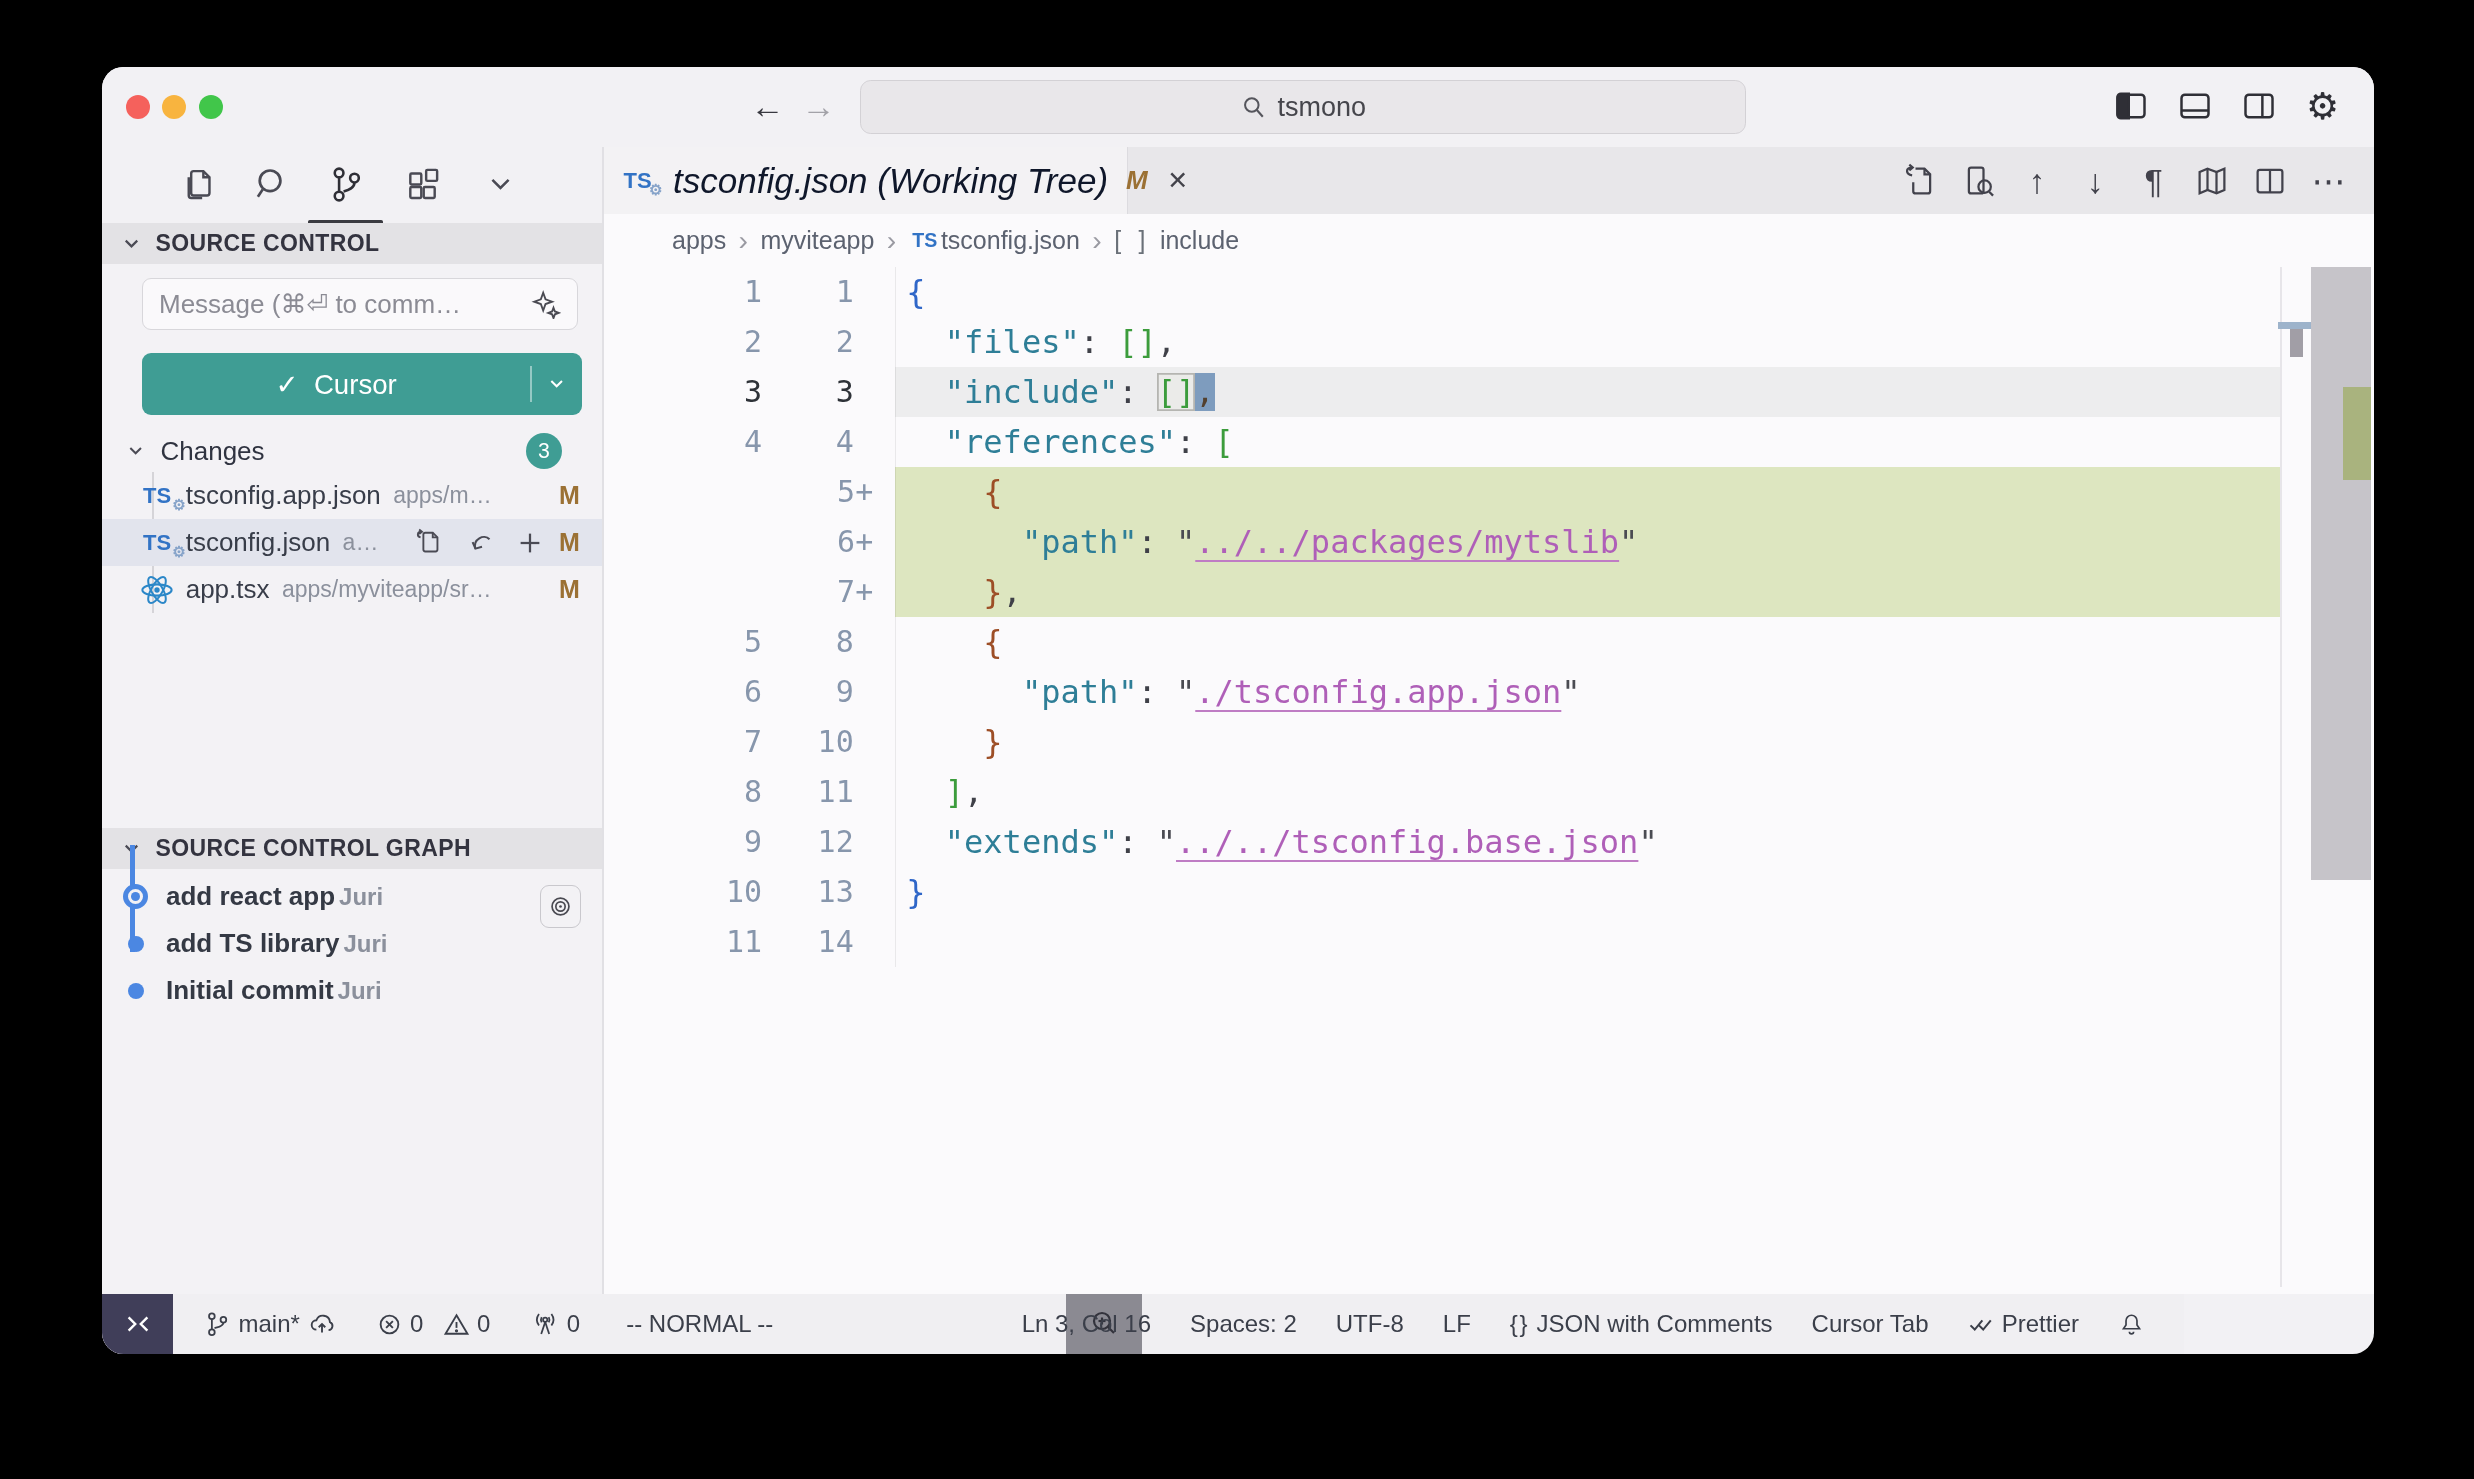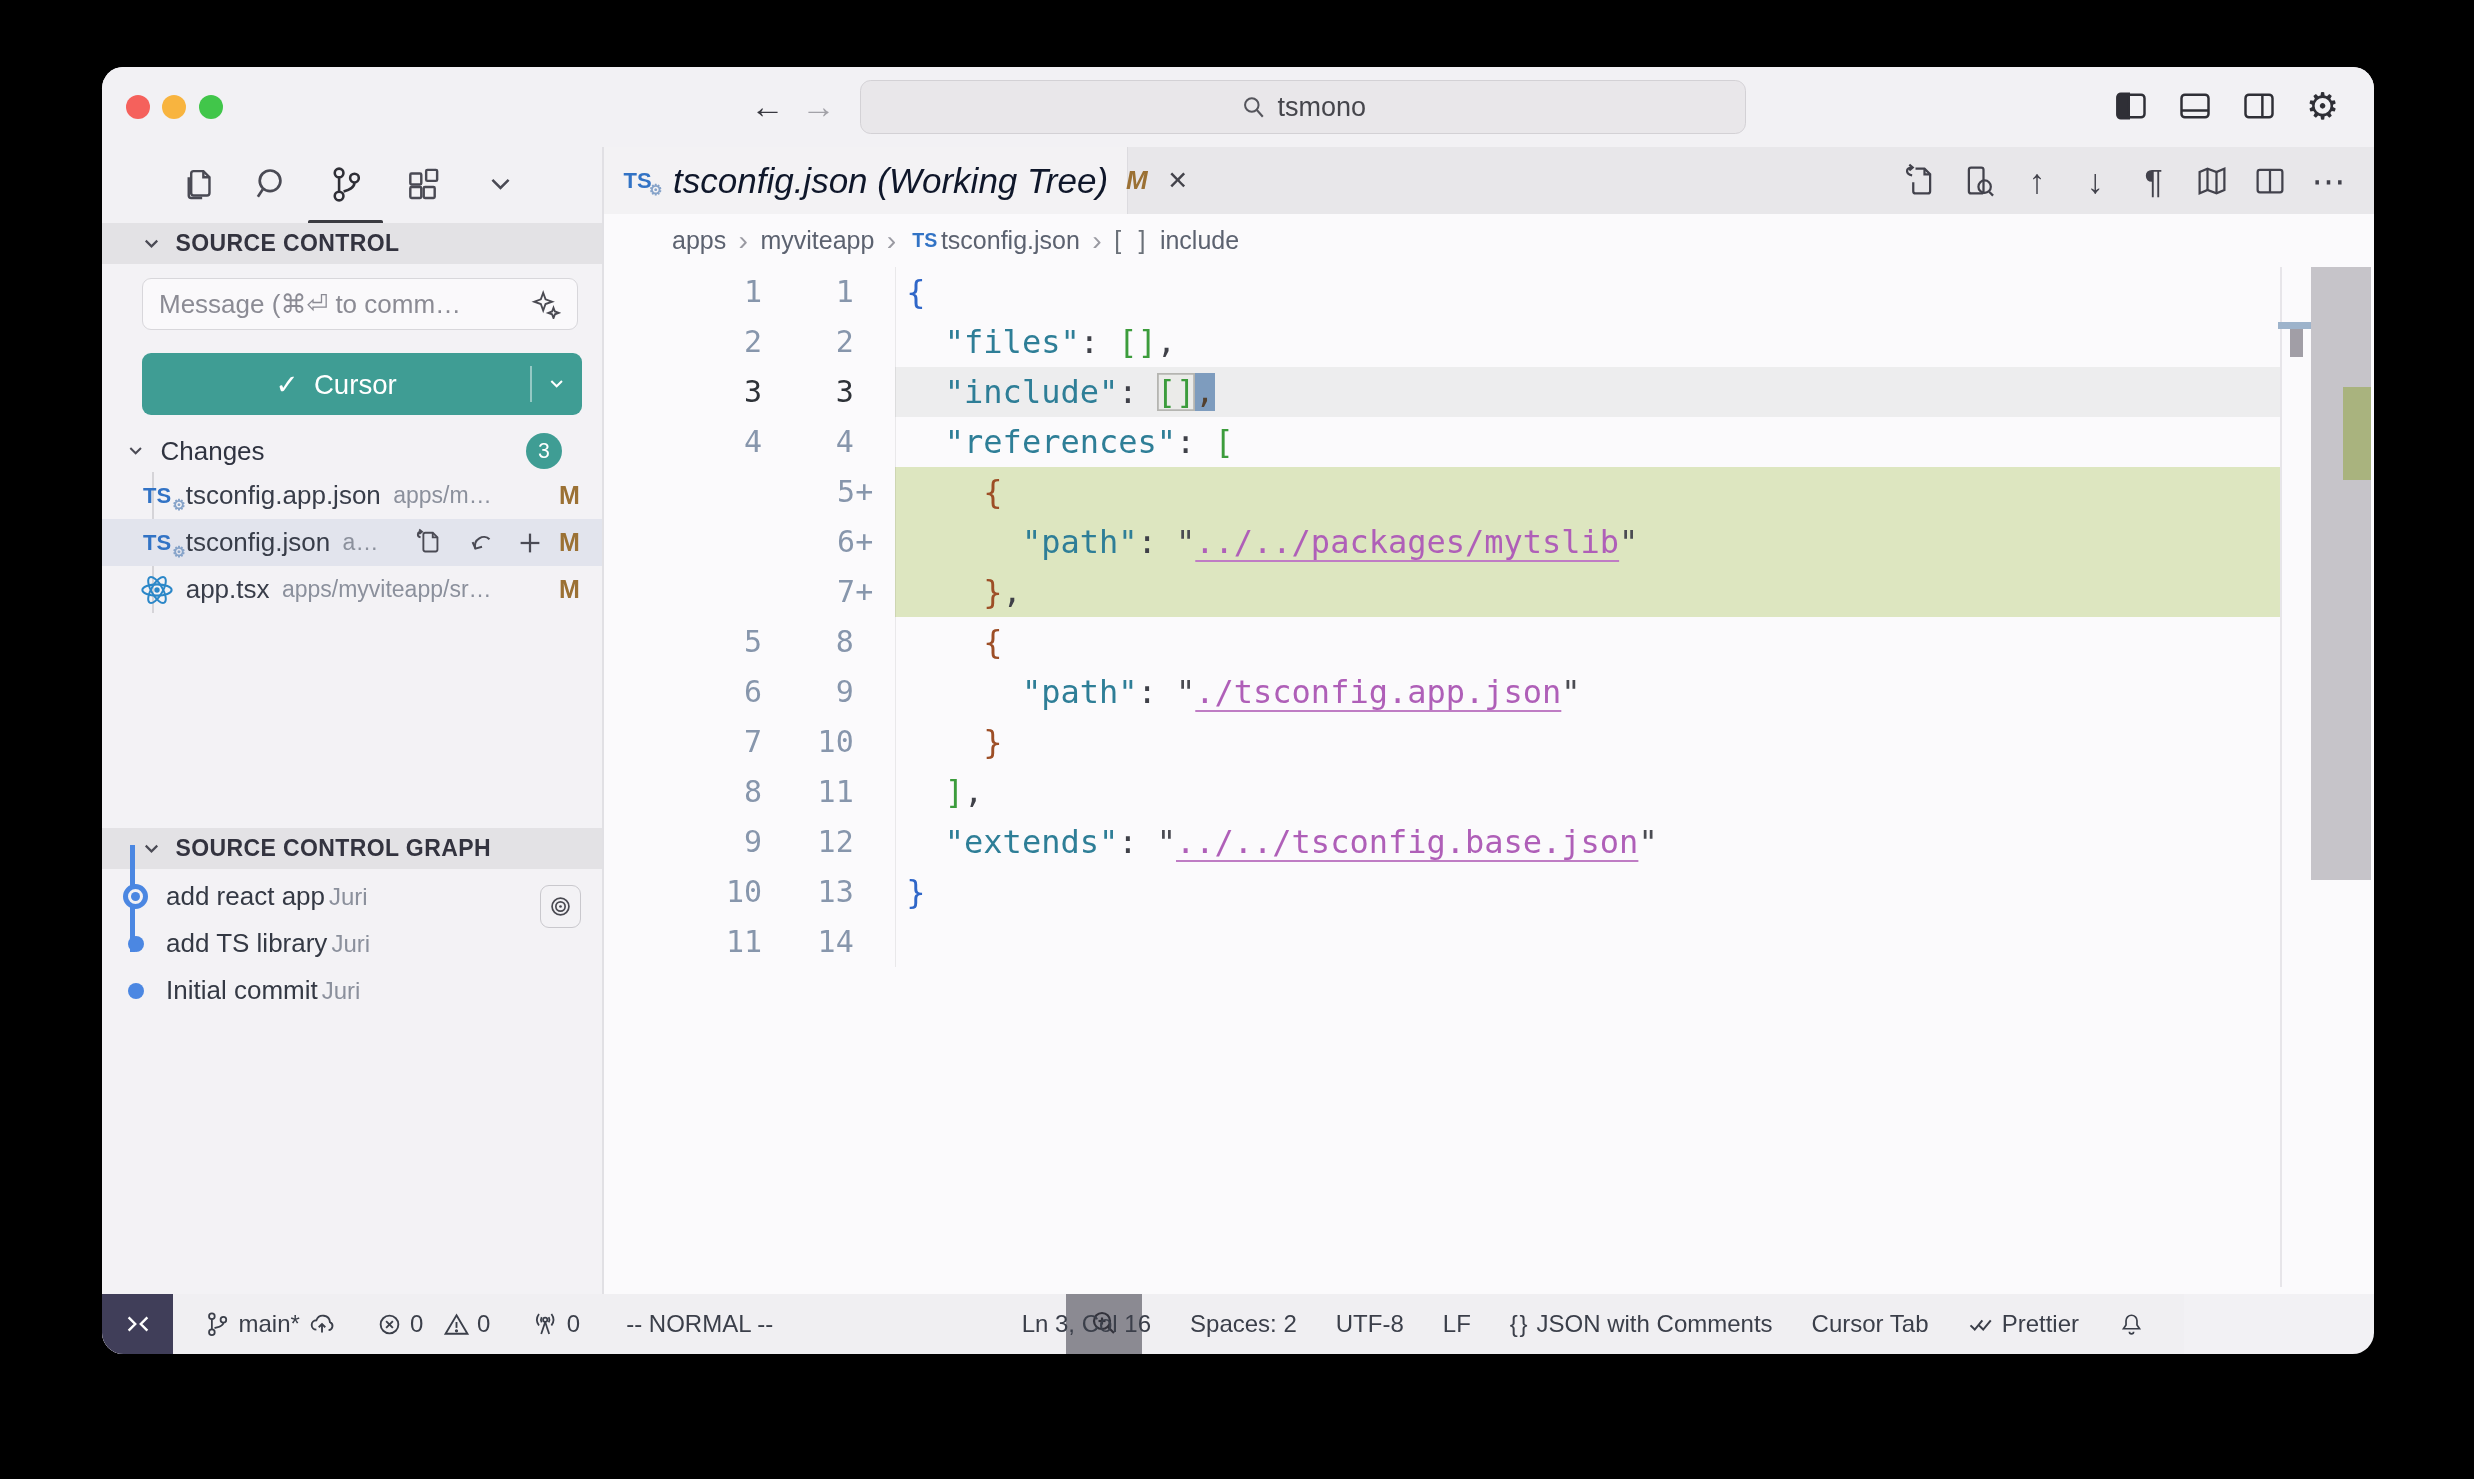--- a/index.html
+++ b/index.html
@@ -17,21 +17,21 @@
   .tr-icons{position:absolute;right:32px;top:19.6px;display:flex;gap:25px;align-items:center;}
   .icnbtn{width:39px;height:39px;display:flex;align-items:center;justify-content:center;}
   .gear{font-size:37px;color:#2f2f36;line-height:1;}
   
   .activity{position:absolute;left:0;top:80px;width:502px;height:76px;}
   .act-ic{position:absolute;top:16px;width:43px;height:43px;display:flex;align-items:center;justify-content:center;}
   .act-underline{position:absolute;left:206px;top:73px;width:75px;height:3.6px;background:#3a3a40;border-radius:1.8px;}
   
   .sidebar{position:absolute;left:0;top:156px;width:502px;height:1071px;background:#f3f2f5;}
   .side-divider{position:absolute;left:500px;top:80px;width:1.8px;height:1147px;background:#e1e0e4;}
-  .sec-header{position:absolute;left:0;width:502px;height:41px;background:#e3e2e5;display:flex;align-items:center;color:#33333f;font-weight:bold;font-size:23px;letter-spacing:0.4px;padding-left:20px;}
+  .sec-header{position:absolute;left:0;width:502px;height:41px;background:#e3e2e5;display:flex;align-items:center;color:#33333f;font-weight:bold;font-size:23px;letter-spacing:0.4px;}
   .sec-header .chev{margin:0 12.4px 0 18px;}
   .msgbox{position:absolute;left:40px;top:55px;width:436px;height:52px;background:#faf9fb;border:1.8px solid #d8d7db;border-radius:9px;display:flex;align-items:center;color:#8b8b94;font-size:26px;padding:0 16px;box-sizing:border-box;}
   .msgbox .ph{flex:1;white-space:nowrap;overflow:hidden;}
   .commitbtn{position:absolute;left:40px;top:130px;width:440px;height:62px;background:#3F9D94;border-radius:9px;display:flex;align-items:center;color:#fff;font-size:27.6px;}
   .commitbtn .lbl{flex:1;text-align:center;}
   .commitbtn .vdiv{width:1.8px;height:36px;background:rgba(255,255,255,.45);}
   .commitbtn .dd{width:50px;display:flex;align-items:center;justify-content:center;}
   .grp-header{position:absolute;left:0;width:502px;height:36px;display:flex;align-items:center;color:#2f3340;font-size:26px;font-weight:500;}
   .grp-header .chev{margin:0 14.2px 0 23px;}
   .badge{position:absolute;left:424px;width:36px;height:36px;border-radius:50%;background:#3F9D94;color:#fff;font-size:21.3px;display:flex;align-items:center;justify-content:center;}
@@ -40,21 +40,21 @@
   .frow .fic{width:36px;margin-left:37px;display:flex;align-items:center;justify-content:center;}
   .fname{margin-left:10.7px;font-size:26px;color:#383d49;white-space:nowrap;}
   .fdesc{margin-left:12.4px;font-size:23px;color:#8b909c;white-space:nowrap;}
   .mflag{position:absolute;left:457px;font-size:25px;font-weight:bold;color:#9B7134;}
   .ract{position:absolute;width:32px;height:32px;display:flex;align-items:center;justify-content:center;}
   .treeguide{position:absolute;left:50px;width:1.8px;background:#d5d4d8;}
   .ts-icon{position:relative;font-weight:bold;color:#3273C5;font-size:22px;font-style:normal;}
   .ts-icon .tsgear{position:absolute;right:-10.7px;bottom:-5.3px;font-size:15px;color:#86a3c9;}
   .gdot{position:absolute;left:21.3px;}
   .gline{position:absolute;left:28.4px;width:4.4px;background:#4b87e2;}
-  .grow{position:absolute;left:0;width:502px;height:47px;display:flex;align-items:center;}
+  .grow{position:absolute;left:0;width:502px;height:47px;display:flex;align-items:center;font-weight:bold;}
   .gmsg{margin-left:64px;font-size:26px;color:#343944;white-space:nowrap;}
   .gauth{margin-left:4px;font-size:24px;color:#8b909c;}
   .gtarget{position:absolute;left:438px;top:12.4px;width:41px;height:43px;border:1.8px solid #c9c8cd;border-radius:9px;display:flex;align-items:center;justify-content:center;box-sizing:border-box;}
   
   .tabstrip{position:absolute;left:502px;top:80px;width:1770px;height:67px;background:#e8e7ea;}
   .tab{position:absolute;left:0;top:0;width:524px;height:67px;background:#f3f2f4;border-right:1.8px solid #dcdbdf;display:flex;align-items:center;box-sizing:border-box;}
   .tabtitle{margin-left:21.3px;font-size:35px;font-style:italic;color:#0f172a;white-space:nowrap;text-align:right;}
   .tabm{margin-left:18px;font-size:26px;font-style:italic;font-weight:bold;color:#9B7134;}
   .tabx{margin-left:19.6px;font-size:25px;color:#43434b;}
   .edactions{position:absolute;right:27px;top:0;height:67px;display:flex;align-items:center;gap:21.3px;}

